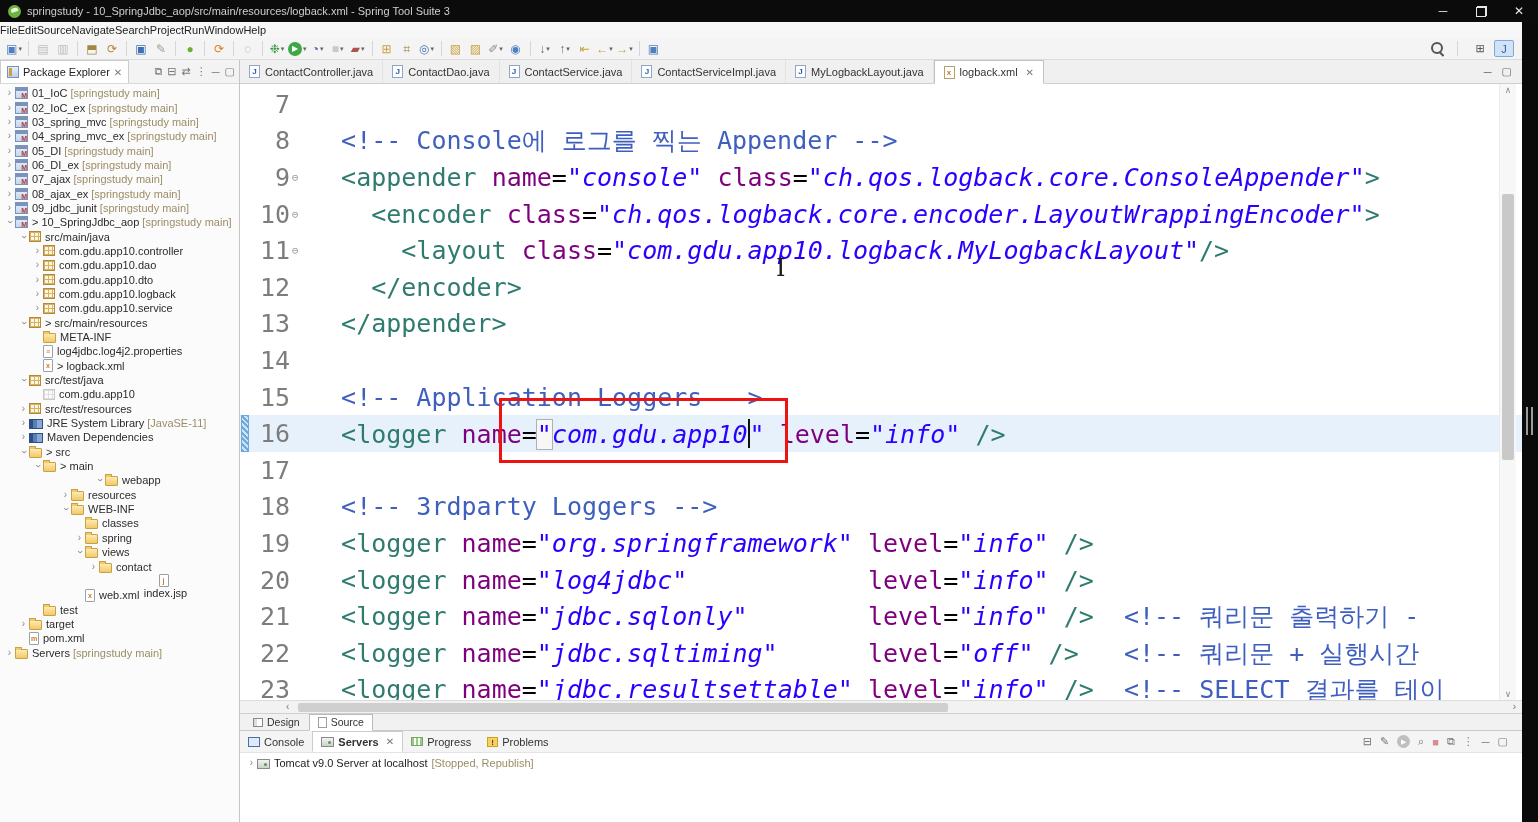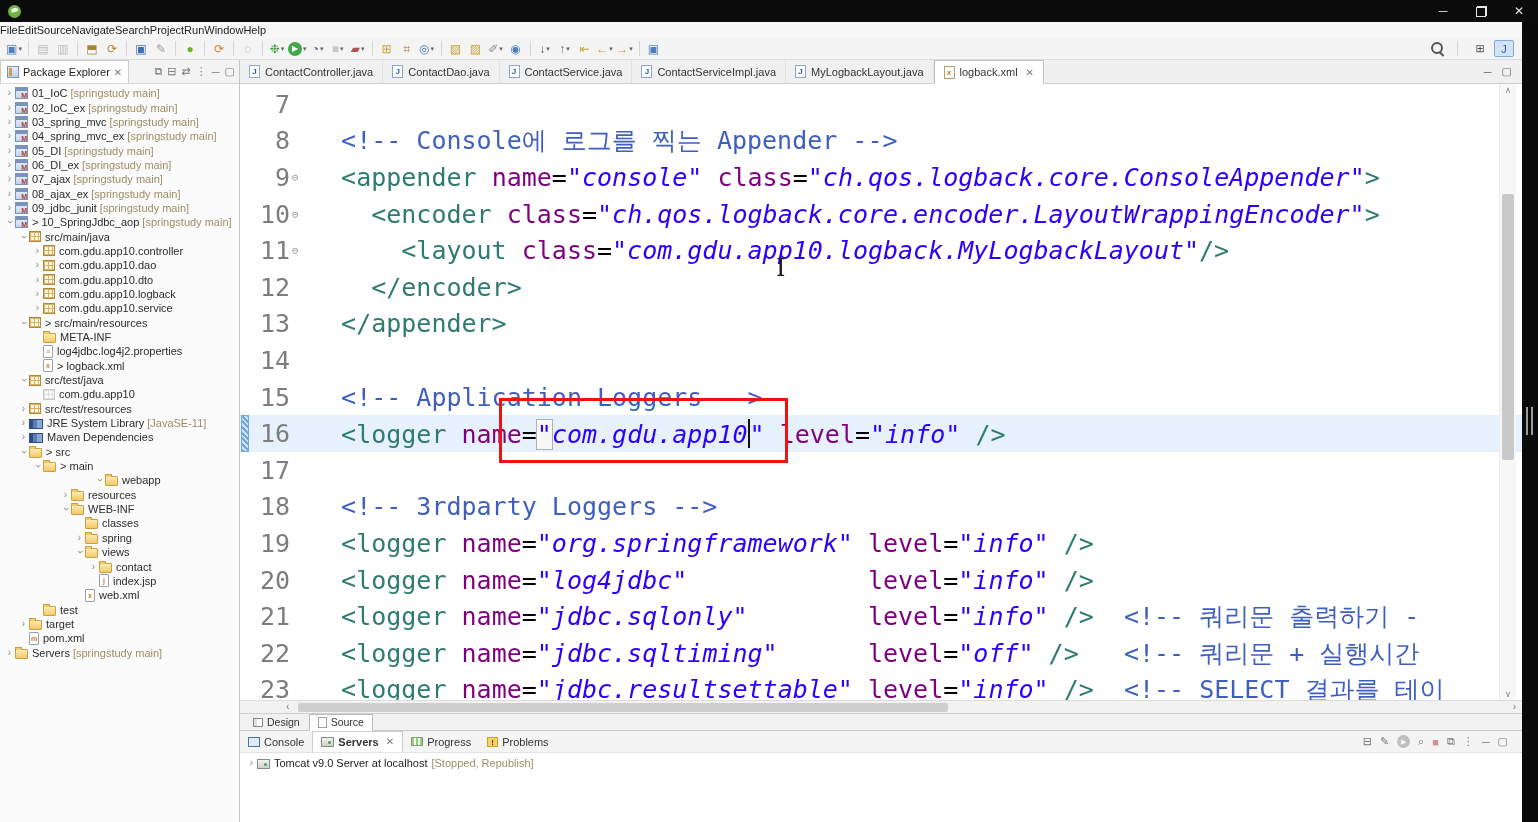--- a/index.html
+++ b/index.html
@@ -123,20 +123,21 @@
   #strip{position:absolute;right:0;top:22px;width:16px;bottom:0;background:#0a0a0a}
   #strip .handle{position:absolute;left:4px;top:385px;width:7px;height:28px;
     border-left:2px solid #9a9a9a;border-right:2px solid #9a9a9a}
 </style>
 </head>
 <body>
 <div id="screen">
 
   <div id="titlebar">
     <span class="spring-logo"></span>
+    <span class="app-title">springstudy - 10_SpringJdbc_aop/src/main/resources/logback.xml - Spring Tool Suite 3</span>
     <div id="win-controls">
       <span class="winbtn">─</span>
       <span class="winbtn">
           <span class="win-restore-glyph"></span>
         </span>
       <span class="winbtn">✕</span>
     </div>
   </div>
 
   <div id="menubar">
@@ -462,21 +463,21 @@
         <div class="trow" style="padding-left: 74px;">
           <span class="chev e">›</span>
           <span class="ic ic-folder"></span>
           <span class="tlabel">views</span>
         </div>
         <div class="trow" style="padding-left: 88px;">
           <span class="chev">›</span>
           <span class="ic ic-folder"></span>
           <span class="tlabel">contact</span>
         </div>
-        <div class="trow" style="padding-left: 88px;">
+        <div class="trow" style="padding-left: 88px; flex-direction: column;">
           <span class="chev"></span>
           <span class="ic ic-page">j</span>
           <span class="tlabel">index.jsp</span>
         </div>
         <div class="trow" style="padding-left: 74px;">
           <span class="chev"></span>
           <span class="ic ic-page">x</span>
           <span class="tlabel">web.xml</span>
         </div>
         <div class="trow" style="padding-left: 32px;">

